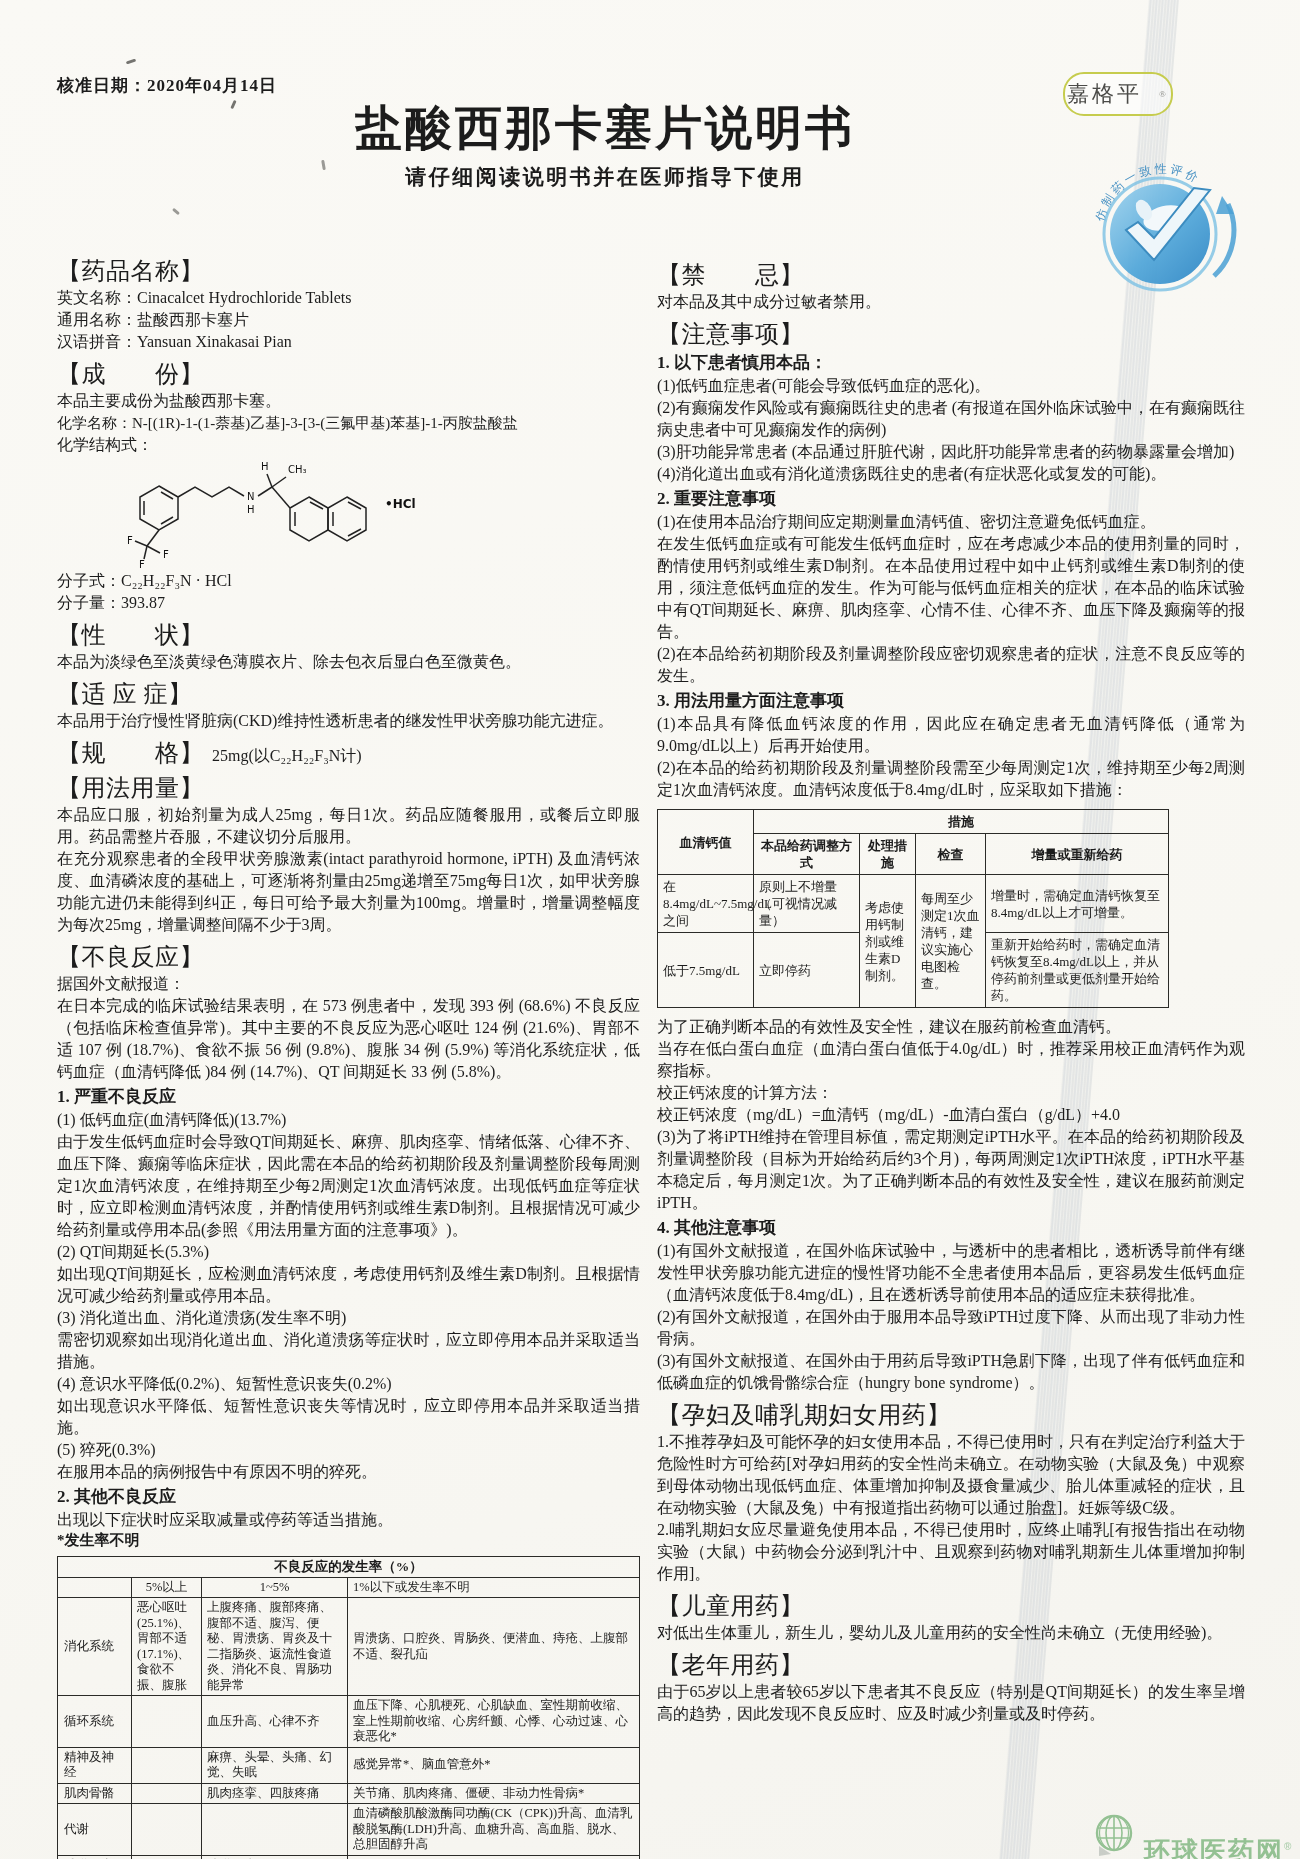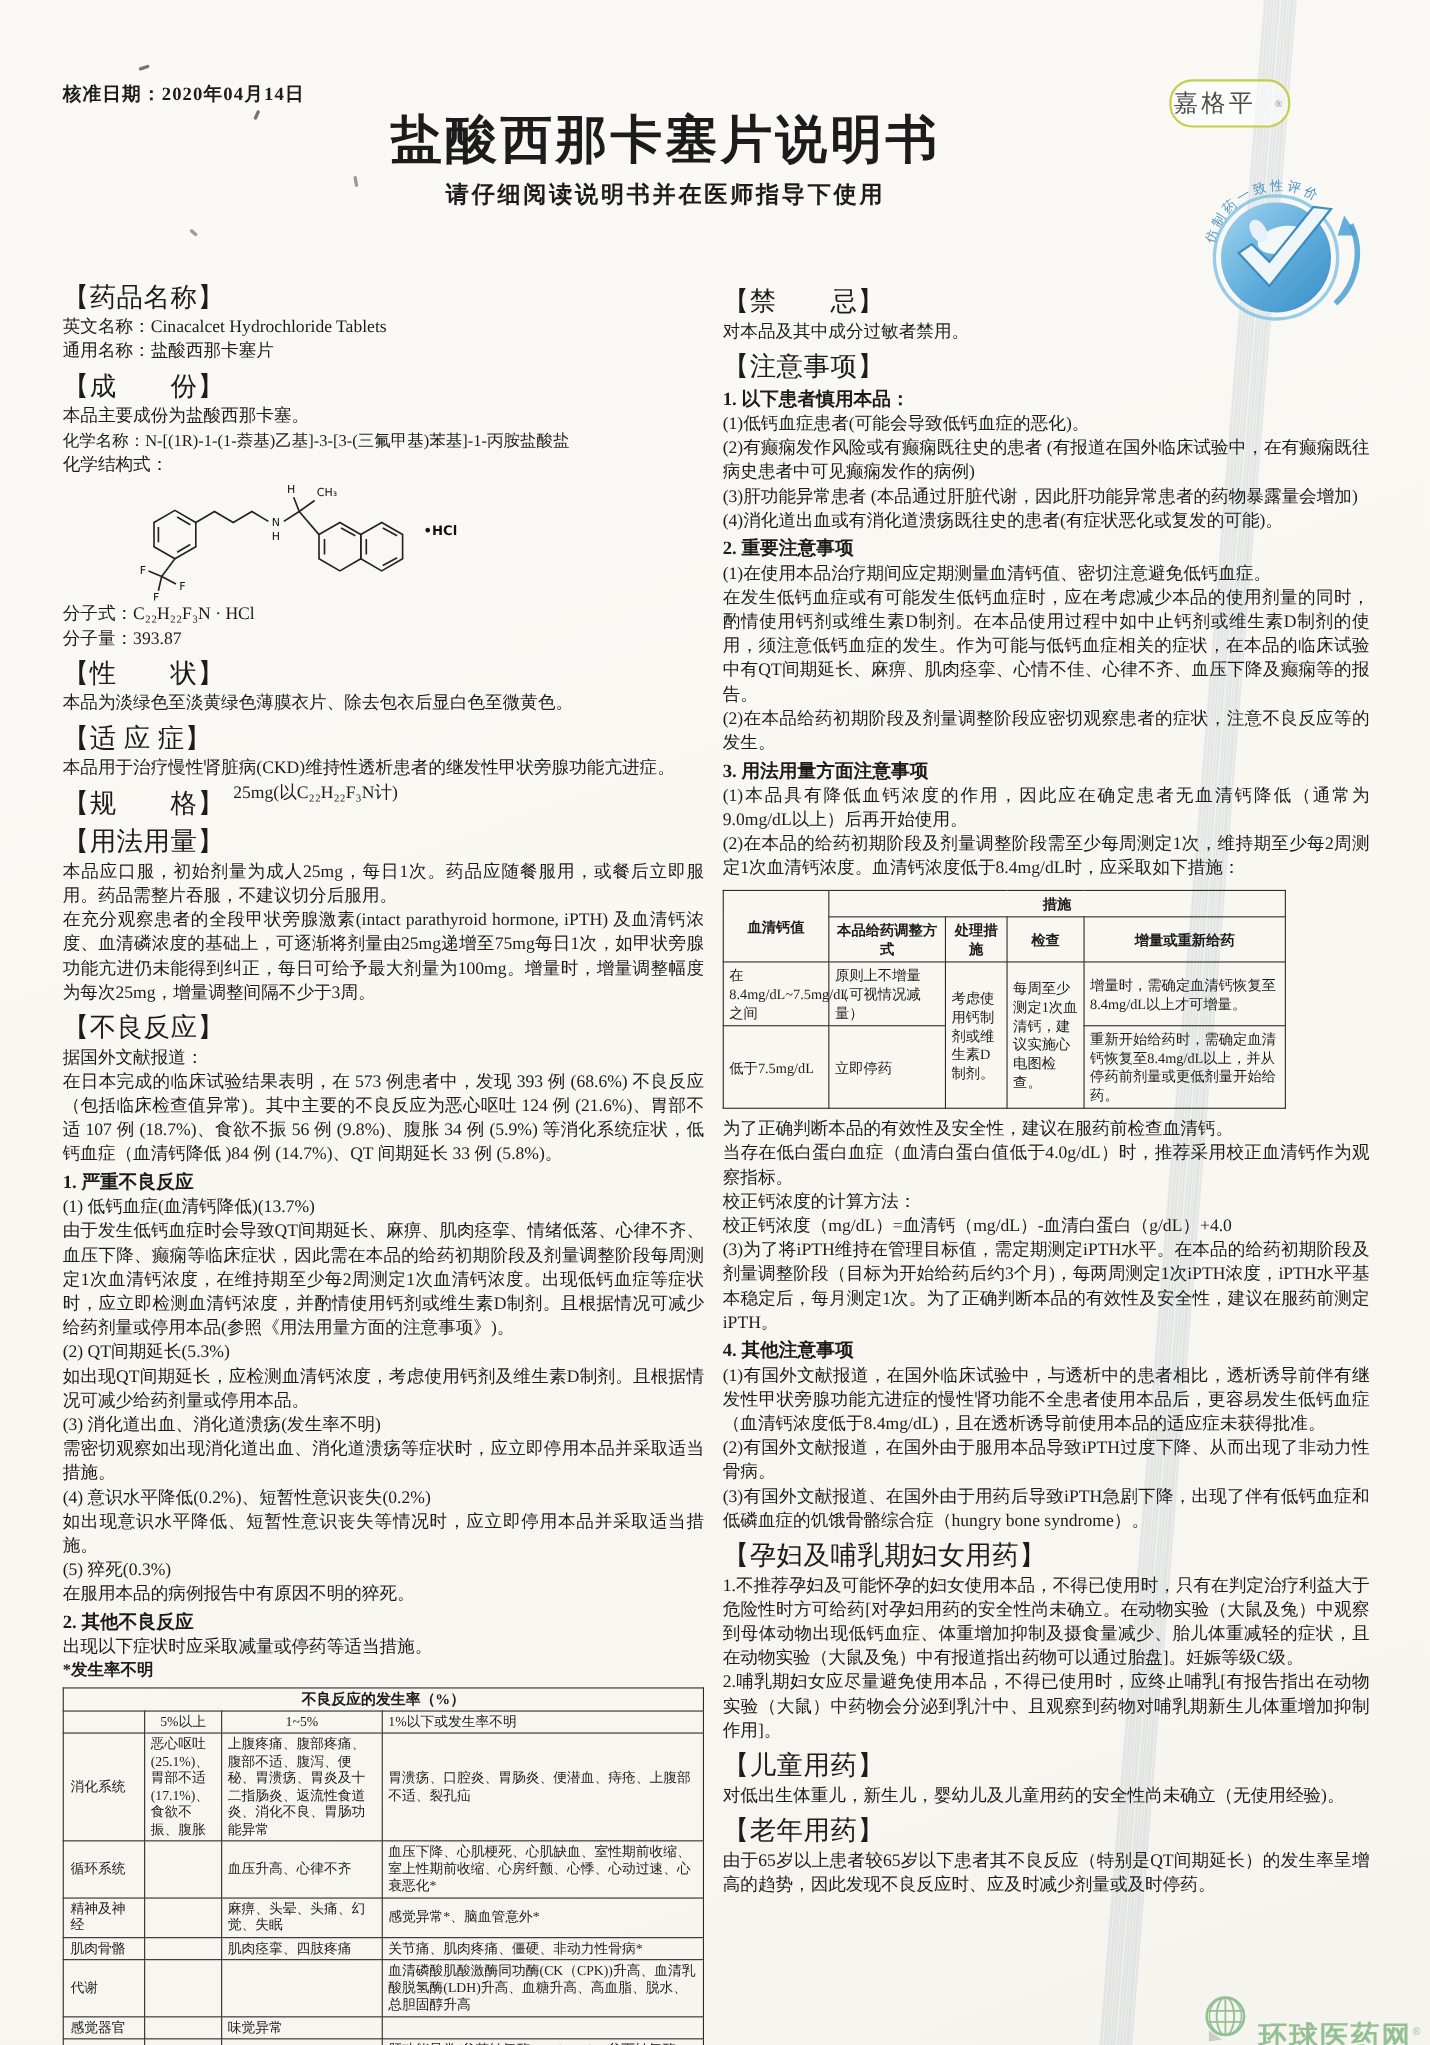--- a/index.html
+++ b/index.html
@@ -40,21 +40,21 @@
   .ce-logo{position:absolute;left:1082px;top:126px;}
 
   
   .col{position:absolute;top:250px;}
   .col-left{left:57px;width:583px;}
   .col-right{left:657px;width:588px;top:254px;}
   .sec-h{font-size:24px;font-weight:400;letter-spacing:0.5px;line-height:26px;margin:8px 0 3px;}
   p.body{font-size:16px;line-height:22px;margin:0;text-align:justify;}
   p.nj{text-align:left;}
   .bold-sub{font-weight:700;font-size:17px;line-height:25px;margin:1px 0 0;}
-  .inline-sec{display:flex;align-items:flex-start;gap:8px;}
+  .inline-sec{display:flex;align-items:flex-end;gap:8px;}
   .inline-sec .sec-h{margin-bottom:1px;}
   .note-row{display:flex;justify-content:space-between;align-items:baseline;flex-direction:column;}
   .note-star{font-size:15px;font-weight:600;}
 
   
   .structure{position:relative;height:112px;margin:0 0 2px 60px;}
   .structure svg text{font-family:"DejaVu Sans","Liberation Sans",sans-serif;font-size:10px;fill:#111;}
   .structure svg .hcl{font-size:12px;font-weight:700;}
 
   
@@ -119,20 +119,21 @@
       <path d="M 140,70 L 152,88 L 134,88 Z" fill="#4aa0d4" opacity="0.85"></path>
     </svg>
   </div>
 
   <div class="col col-left">
 
     <div class="sec">
       <div class="sec-h">【药品名称】</div>
       <p class="body nj">英文名称：Cinacalcet Hydrochloride Tablets</p>
       <p class="body nj">通用名称：盐酸西那卡塞片</p>
+      <p class="body nj">汉语拼音：Yansuan Xinakasai Pian</p>
     </div>
 
     <div class="sec">
       <div class="sec-h">【成　　份】</div>
       <p class="body">本品主要成份为盐酸西那卡塞。</p>
       <p class="body" style="font-size:15px;">化学名称：N-[(1R)-1-(1-萘基)乙基]-3-[3-(三氟甲基)苯基]-1-丙胺盐酸盐</p>
       <p class="body nj">化学结构式：</p>
       <div class="structure">
         <svg width="330" height="112" viewBox="0 0 330 112" stroke="#222" stroke-width="1.5" fill="none">
           <polygon points="42,30 61,41 61,63 42,74 23,63 23,41"></polygon>

